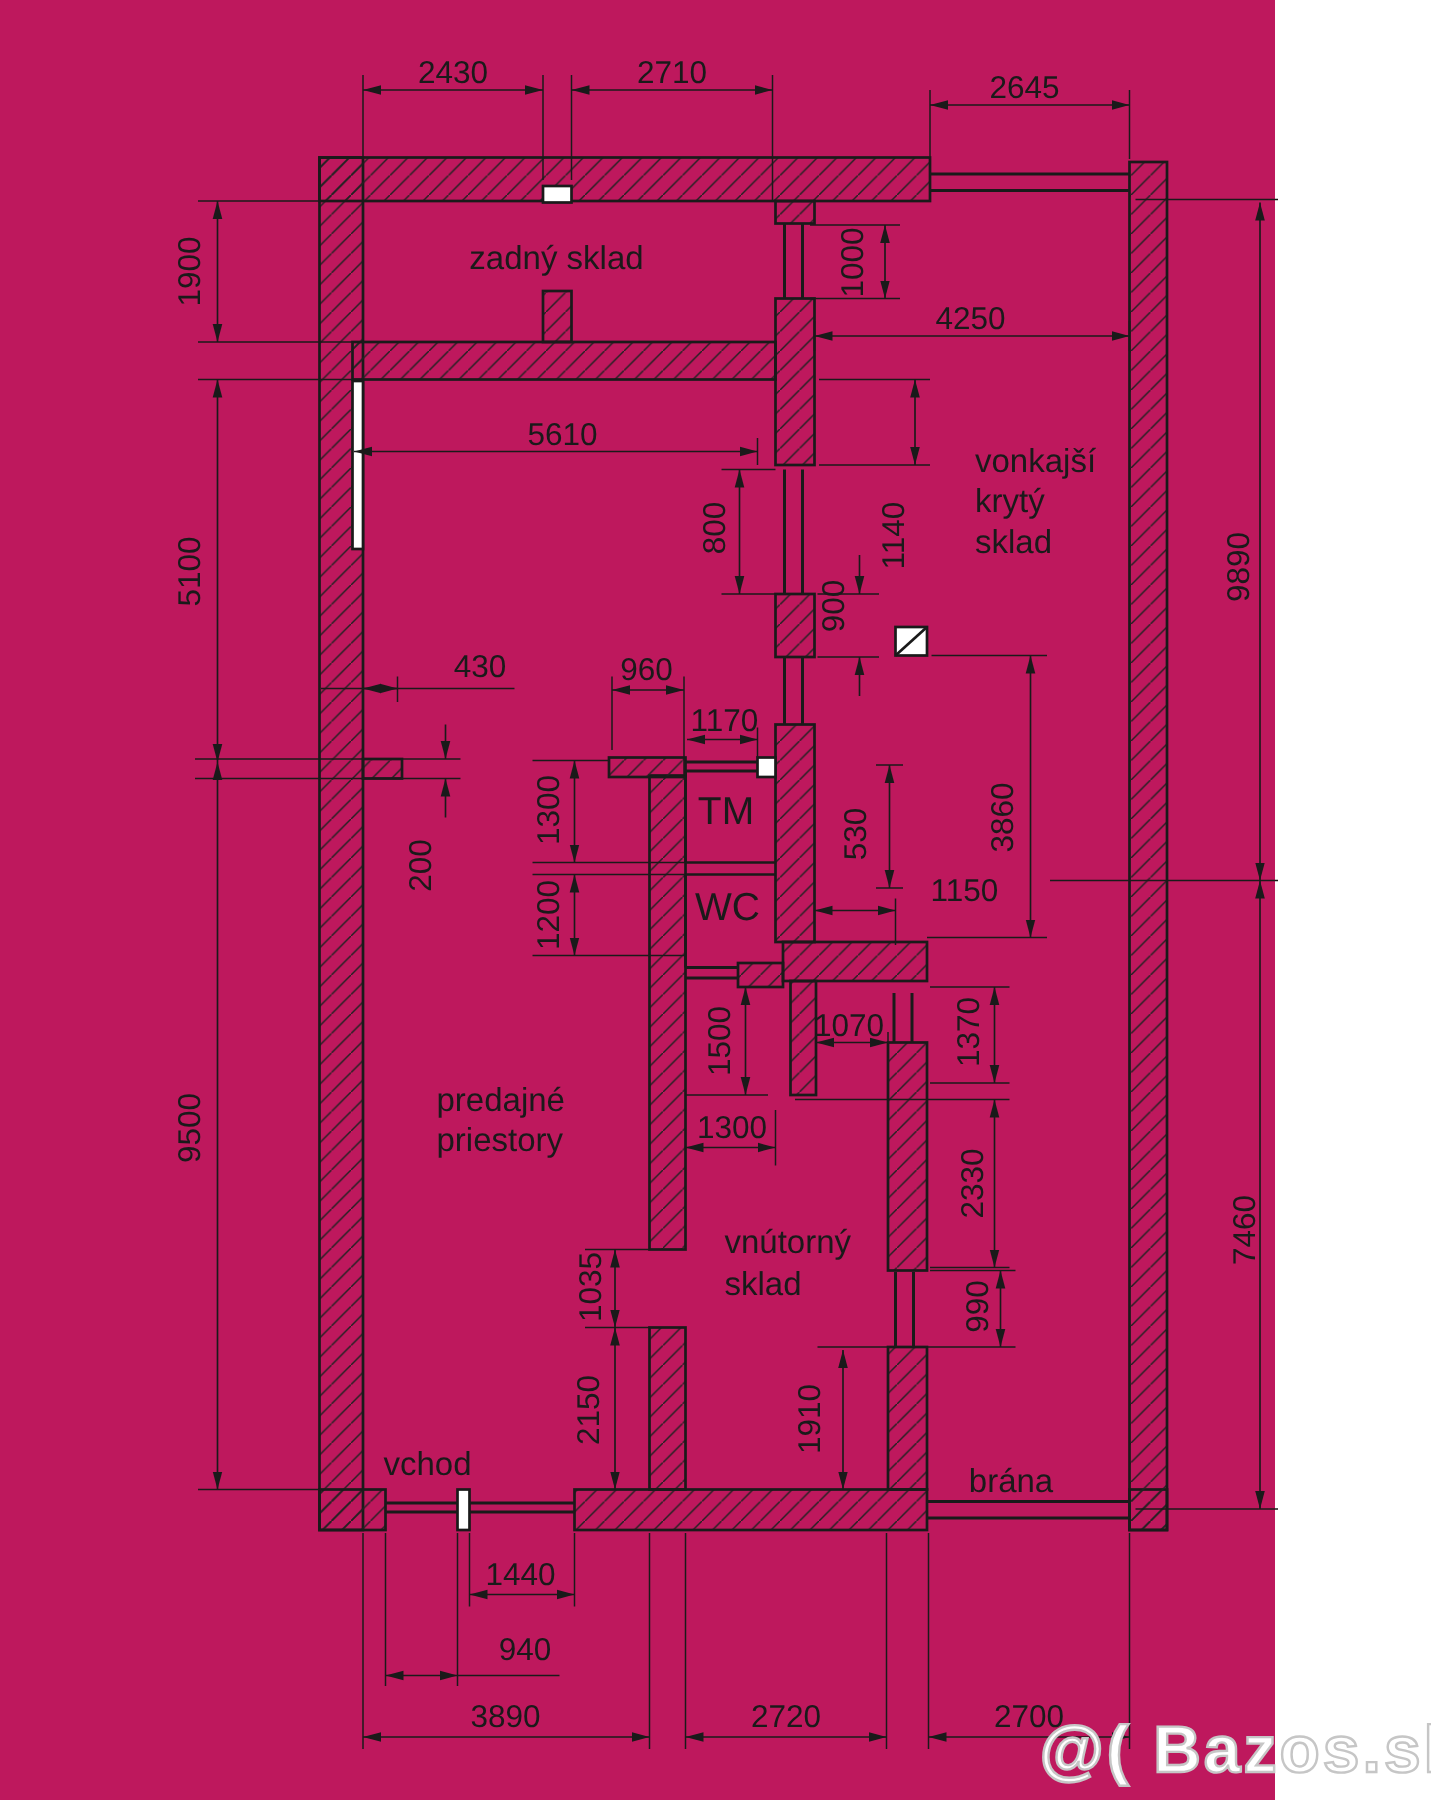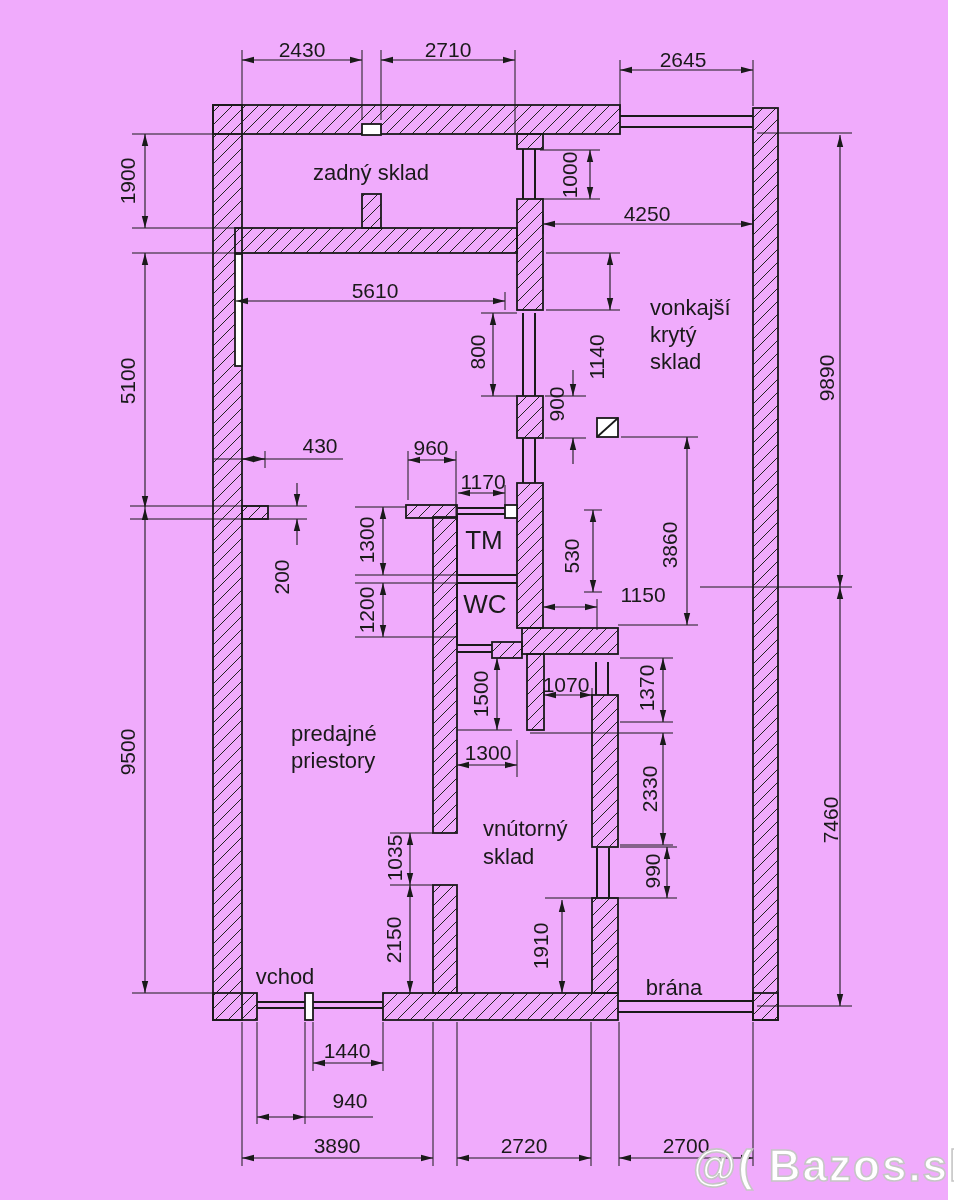--- a/index.html
+++ b/index.html
@@ -1,16 +1,16 @@
 <!DOCTYPE html>
 <html><head>
 <meta charset="utf-8">
 <style>
   html,body{margin:0;padding:0;background:#fff;}
-  .stage{width:948px;height:1200px;position:relative;background:#f0abfc;font-family:"Liberation Sans",sans-serif;}
+  .stage{width:850px;height:1200px;position:relative;background:#be185d;font-family:"Liberation Sans",sans-serif;}
   svg text{font-family:"Liberation Sans",sans-serif;fill:#1a1a1a;}
   .dimtxt{font-size:21px;}
   .roomtxt{font-size:22px;}
   .bigtxt{font-size:26px;}
   .wm{font-size:44px;font-weight:bold;letter-spacing:2px;fill:#ffffff;stroke:#c6c6c6;stroke-width:1.6px;}
   .wall{fill:url(#h);stroke:#1a1a1a;stroke-width:1.8;}
   .white{fill:#ffffff;stroke:#1a1a1a;stroke-width:1.8;}
   .edge{stroke:#1a1a1a;stroke-width:1.8;fill:none;}
   .open{stroke:#1a1a1a;stroke-width:2;fill:none;}
   .dim{stroke:#1a1a1a;stroke-width:1.1;fill:none;}

